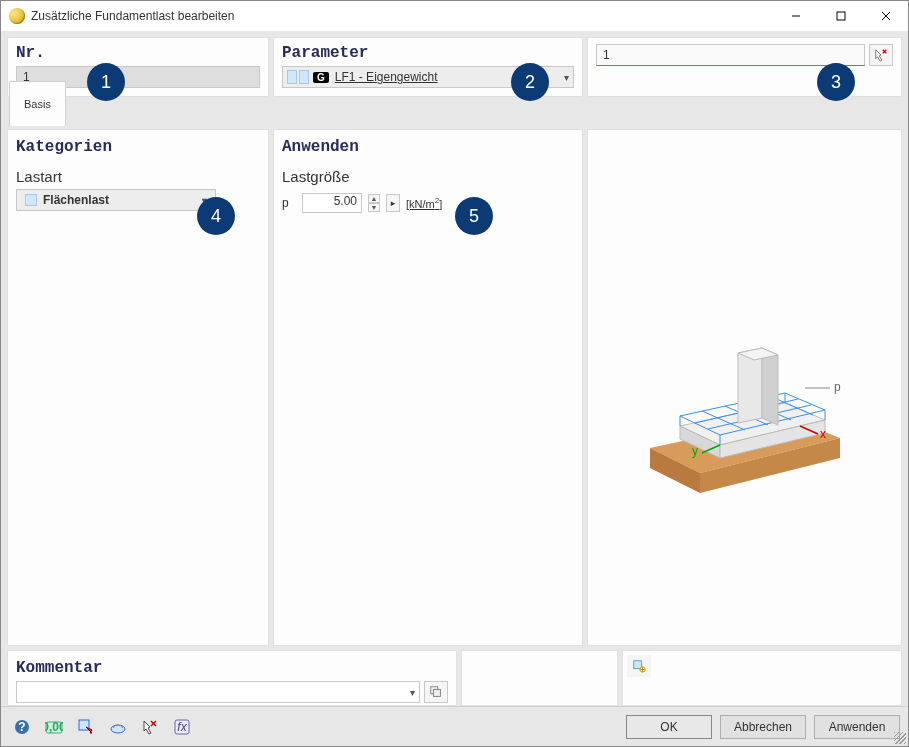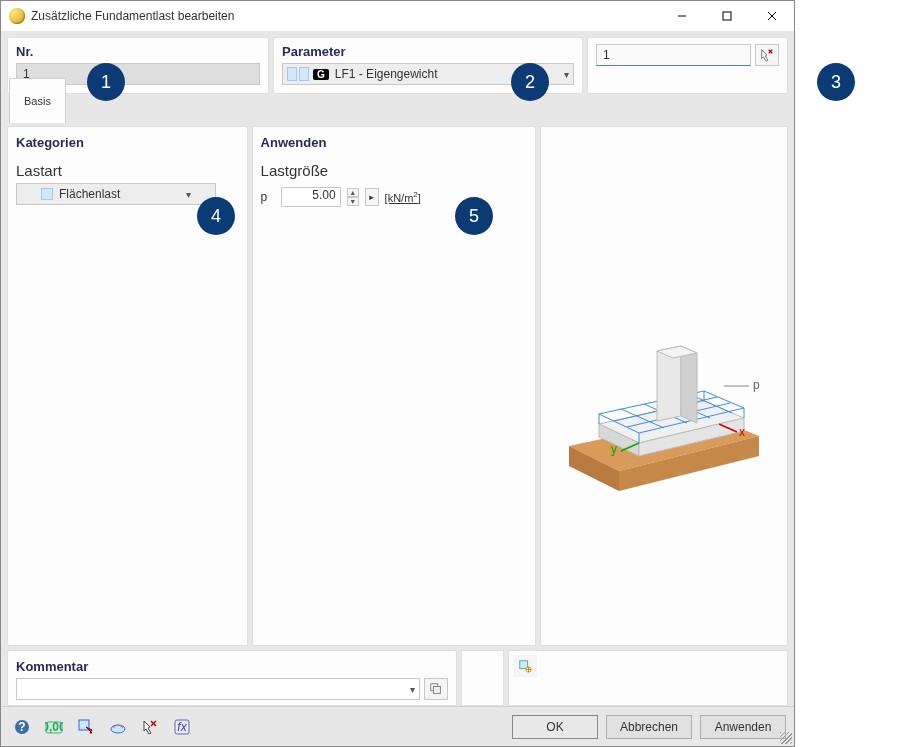--- a/index.html
+++ b/index.html
@@ -1,57 +1,57 @@
 <!DOCTYPE html>
 <html><head>
 <meta charset="utf-8">
 <style>
   * { box-sizing: border-box; font-family: "Segoe UI", Tahoma, sans-serif; font-size: 12px; }
   body { margin: 0; background: #fff; color: #333; }
-  .window { width: 795px; height: 747px; border: 1px solid #888; display: flex; flex-direction: column; background: #fff; }
+  .window { width: 909px; height: 747px; border: 1px solid #888; display: flex; flex-direction: column; background: #fff; }
   .titlebar { height: 30px; display: flex; align-items: center; padding: 0 0 0 8px; }
   .titlebar .app-icon { width: 16px; height: 16px; margin-right: 6px; border-radius: 50%; background: radial-gradient(circle at 30% 30%, #ffe680, #d4a017); box-shadow: inset -1px -1px 1px #a67c00; }
   .titlebar .title { flex: 1; font-size: 12px; }
   .winbtns { display: flex; }
   .winbtn { width: 45px; height: 30px; display: flex; align-items: center; justify-content: center; }
 
   .content { flex: 1; background: #e7e7e7; display: flex; flex-direction: column; padding: 6px 6px 0 6px; gap: 4px; }
 
   .top-row { display: flex; gap: 4px; }
   .group { background: #fdfdfd; border: 1px solid #e0e0e0; padding: 6px 8px 8px 8px; border-radius: 2px; }
-  .group-label { font-weight: 600; color: #2a2a5a; font-size: 13px; margin-bottom: 4px; }
+  .group-label { font-weight: 600; color: #2a2a5a; font-size: 16px; margin-bottom: 4px; font-family: Liberation Mono, monospace; }
   .g-nr { width: 262px; }
   .g-lastfall { width: 310px; }
   .g-assigned { flex: 1; }
 
   .textbox { width: 100%; height: 22px; background: #dedede; border: 1px solid #c8c8c8; padding: 2px 6px; line-height: 16px; }
   .textbox.white { background: #fff; }
   .combo { width: 100%; height: 22px; background: #ededed; border: 1px solid #c8c8c8; display: flex; align-items: center; padding: 0 4px; }
   .combo .badge-g { background: #000; color: #fff; font-weight: bold; font-size: 10px; padding: 0 4px; margin: 0 6px 0 2px; border-radius: 2px; }
   .combo .swatches { display: flex; gap: 2px; margin-right: 2px; }
   .combo .sw { width: 10px; height: 14px; background: #d0e8ff; border: 1px solid #a8c8e8; }
-  .combo .txt { flex: 1; }
+  .combo .txt { flex: 1; text-decoration: underline; }
   .combo .chev, .chev { color: #555; font-size: 10px; margin-left: 4px; }
 
   .assigned-row { display: flex; gap: 4px; align-items: center; }
   .assigned-row .textbox { flex: 1; border-bottom: 1px solid #5577cc; background:#fafafa;}
   .iconbtn { width: 24px; height: 22px; border: 1px solid #c8c8c8; background: #f5f5f5; display: flex; align-items: center; justify-content: center; font-size: 11px; }
   .iconbtn svg { width:14px; height:14px; }
 
   .tabs-row { display: flex; align-items: flex-end; height: 24px; padding-left: 2px; }
   .tab { background: #fdfdfd; border: 1px solid #d0d0d0; border-bottom: none; padding: 16px 14px; font-size: 11px; position: relative; top: 1px; }
 
   .mid-row { flex: 1; display: flex; gap: 4px; }
   .panel { background: #fdfdfd; border: 1px solid #e0e0e0; padding: 8px; border-radius: 2px; display:flex; flex-direction:column;}
   .p-cat { width: 262px; }
   .p-param { width: 310px; }
   .p-preview { flex: 1; position: relative; }
 
   .field-label { font-size: 15px; color: #333; margin: 8px 0 4px 0; }
-  .small-combo { width: 200px; height: 22px; background: #ededed; border: 1px solid #c8c8c8; display: flex; align-items: center; padding: 0 24px; }
+  .small-combo { width: 200px; height: 22px; background: #ededed; border: 1px solid #c8c8c8; display: flex; align-items: center; padding: 0 8px; font-weight: bold; }
   .small-combo .sq { width:12px; height:12px; background:#d0e8ff; border:1px solid #a8c8e8; margin-right:6px;}
   .small-combo .txt { flex:1; }
 
   .param-row { display: flex; align-items: center; gap: 6px; margin-top: 4px;}
   .param-row .sym { width: 14px; }
   .numbox { width: 60px; height: 20px; background: #fff; border: 1px solid #c8c8c8; text-align: right; padding: 0 4px; }
   .spinner { display:flex; flex-direction:column; }
   .spinner div { width:12px; height:9px; border:1px solid #c8c8c8; background:#f5f5f5; font-size:7px; line-height:7px; text-align:center; color:#555;}
   .arrowbtn { width:14px; height:18px; border:1px solid #c8c8c8; background:#f5f5f5; display:flex; align-items:center; justify-content:center; font-size:9px;}
   .unit { font-size: 11px; text-decoration: underline; }

